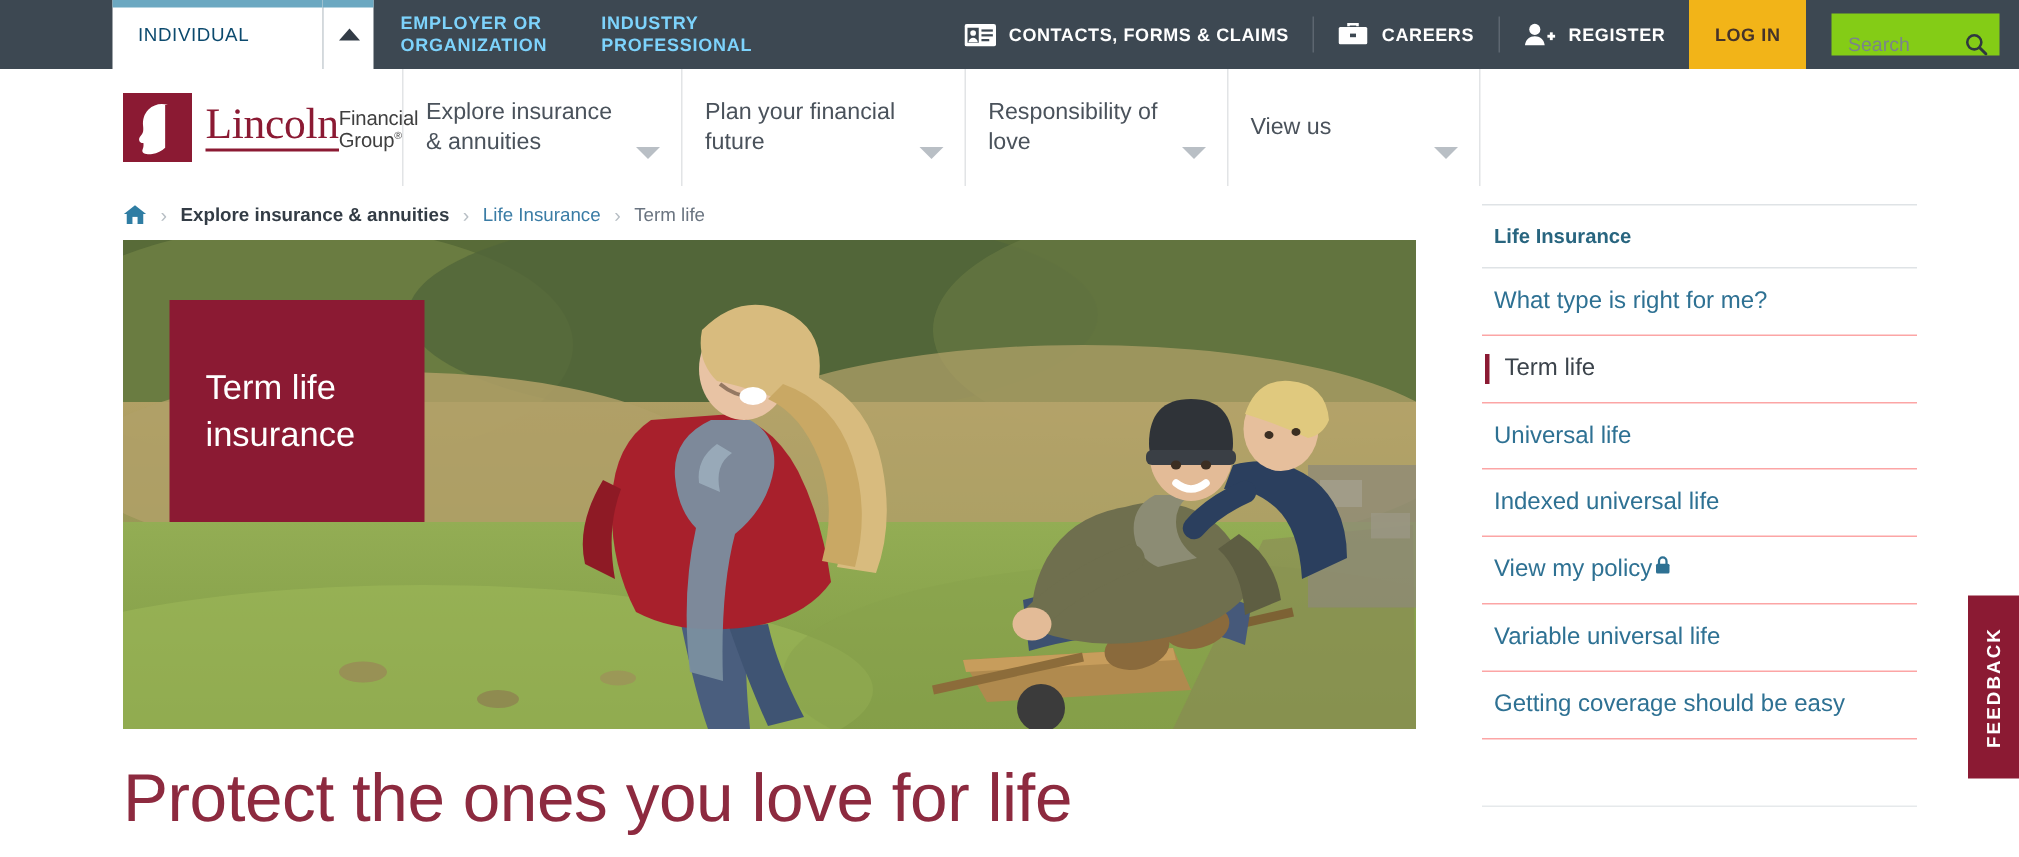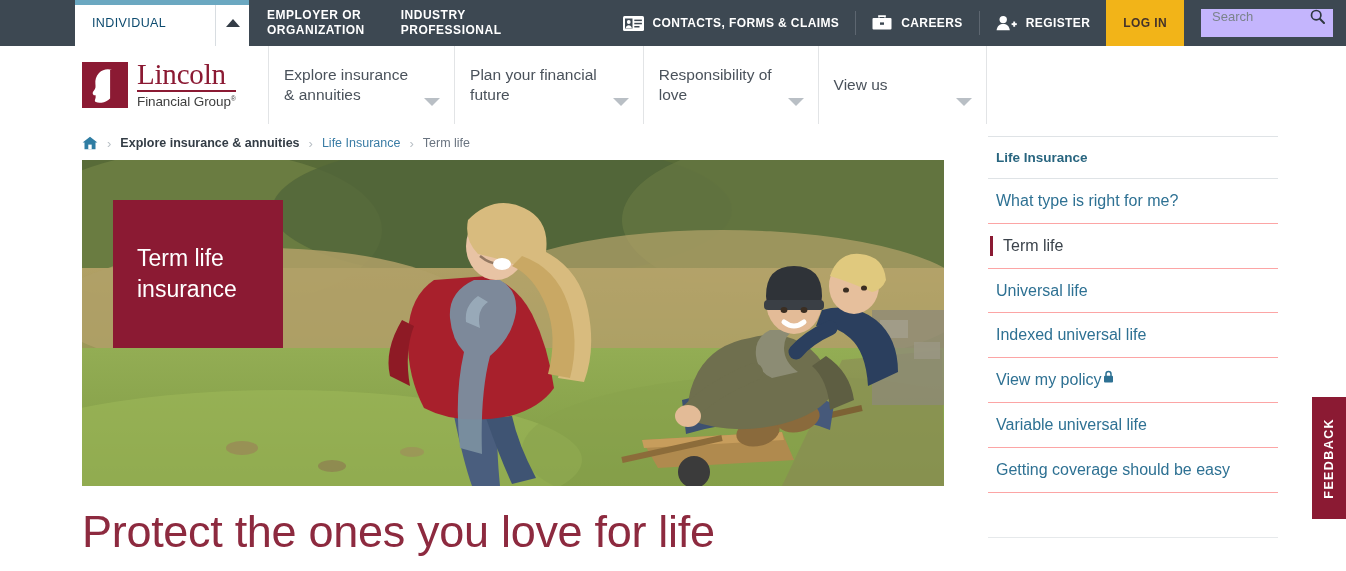--- a/index.html
+++ b/index.html
@@ -65,21 +65,21 @@
     width: 0; height: 0;
     border-left: 7px solid transparent;
     border-right: 7px solid transparent;
     border-bottom: 8px solid #333c46;
   }
 
   .audience-tab {
     display: flex;
     align-items: center;
     padding: 0 18px;
-    color: #ffffff;
+    color: #7dd3fc;
     font-size: 12px;
     font-weight: bold;
     letter-spacing: .5px;
     line-height: 1.25;
     text-transform: uppercase;
     white-space: pre-line;
   }
 
   .util-spacer { flex: 1 1 auto; }
 
@@ -114,26 +114,26 @@
     text-transform: uppercase;
     display: flex;
     align-items: center;
     padding: 0 17px;
     height: 46px;
     flex: none;
   }
 
   .search-wrap { display: flex; align-items: center; padding: 0 13px 0 17px; flex: none; }
   .search-box {
-    width: 132px;
+    width: 112px;
     height: 28px;
-    background: #c4b5fd;
+    background: #84cc16;
     border: none;
     display: flex;
-    align-items: flex-start;
+    align-items: flex-end;
     padding: 0 8px 0 11px;
   }
   .search-input {
     flex: 1 1 auto;
     border: none;
     outline: none;
     background: transparent;
     font-family: "Liberation Sans", sans-serif;
     font-size: 13px;
     color: #4c545c;
@@ -162,21 +162,21 @@
     align-items: center;
     gap: 9px;
   }
   .logo-mark {
     width: 46px; height: 46px;
     background: #8b1a33;
     flex: none;
     position: relative;
     overflow: hidden;
   }
-  .logo-words { display: flex; flex-direction: column; }
+  .logo-words { display: flex; flex-direction: row; }
   .logo-lincoln {
     font-family: "Liberation Serif", serif;
     font-size: 29px;
     line-height: 1;
     color: #8b1a33;
     letter-spacing: -.2px;
     border-bottom: 2px solid #8b1a33;
     padding-bottom: 1px;
   }
   .logo-fg {

